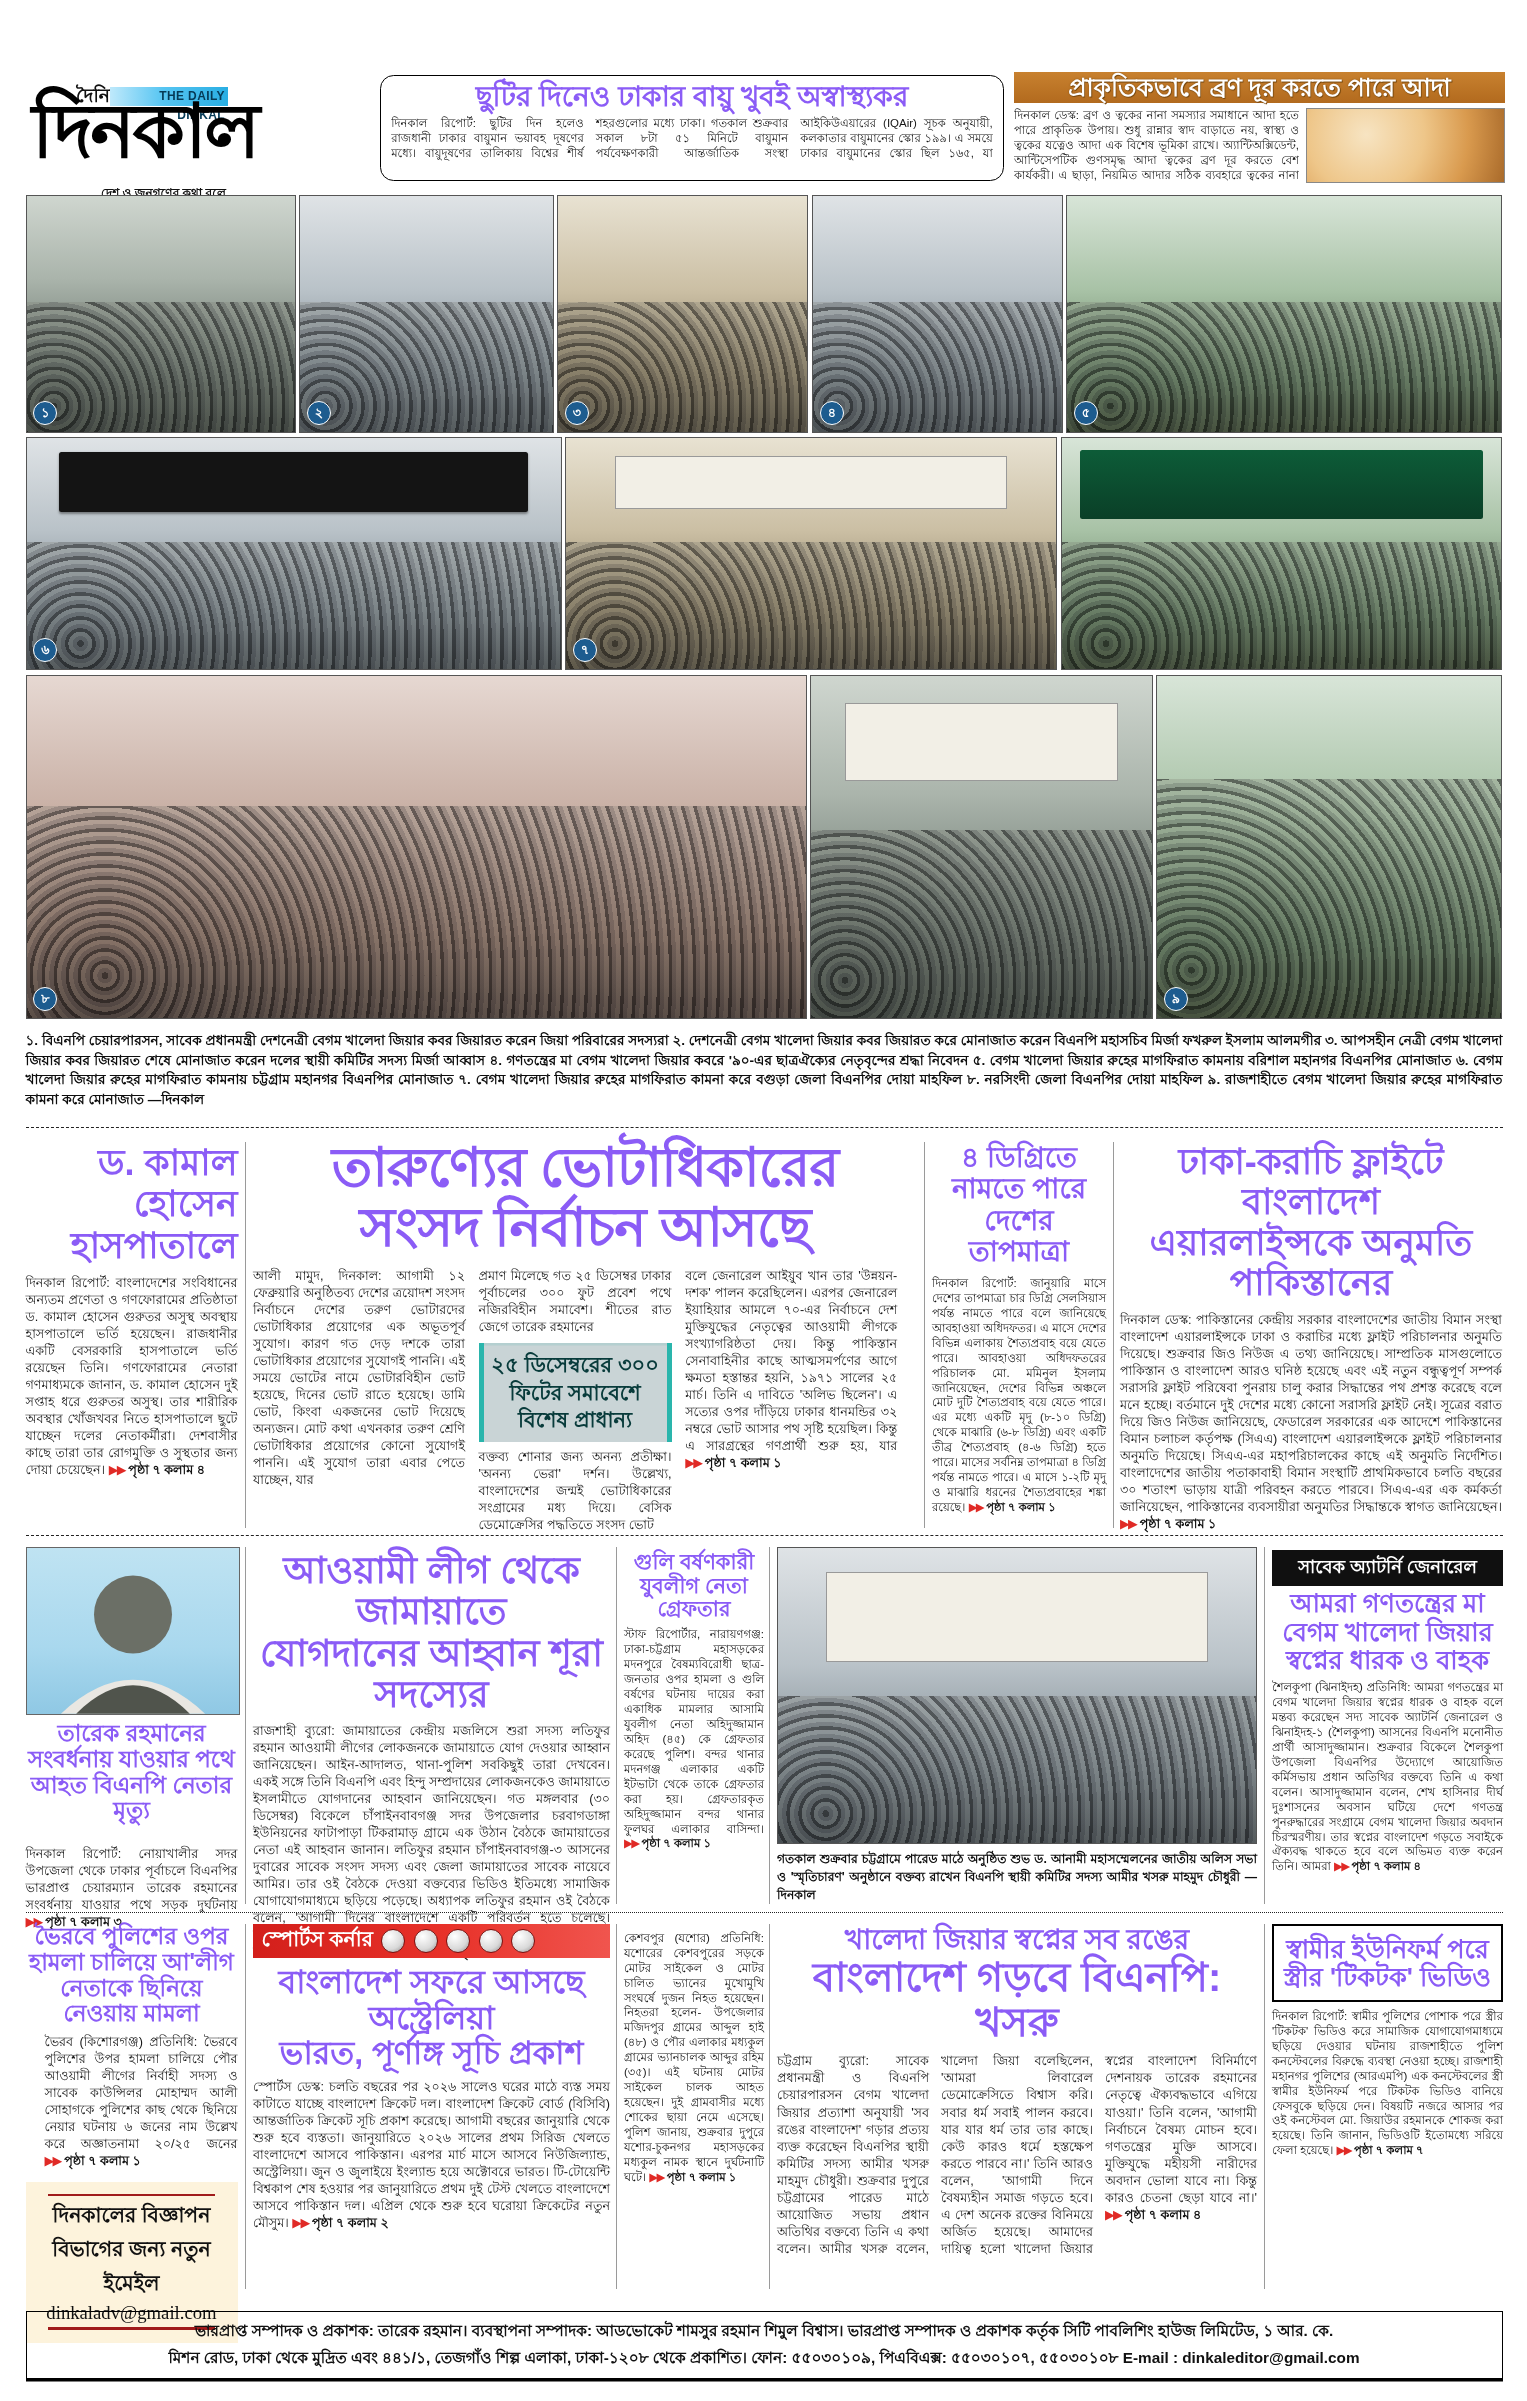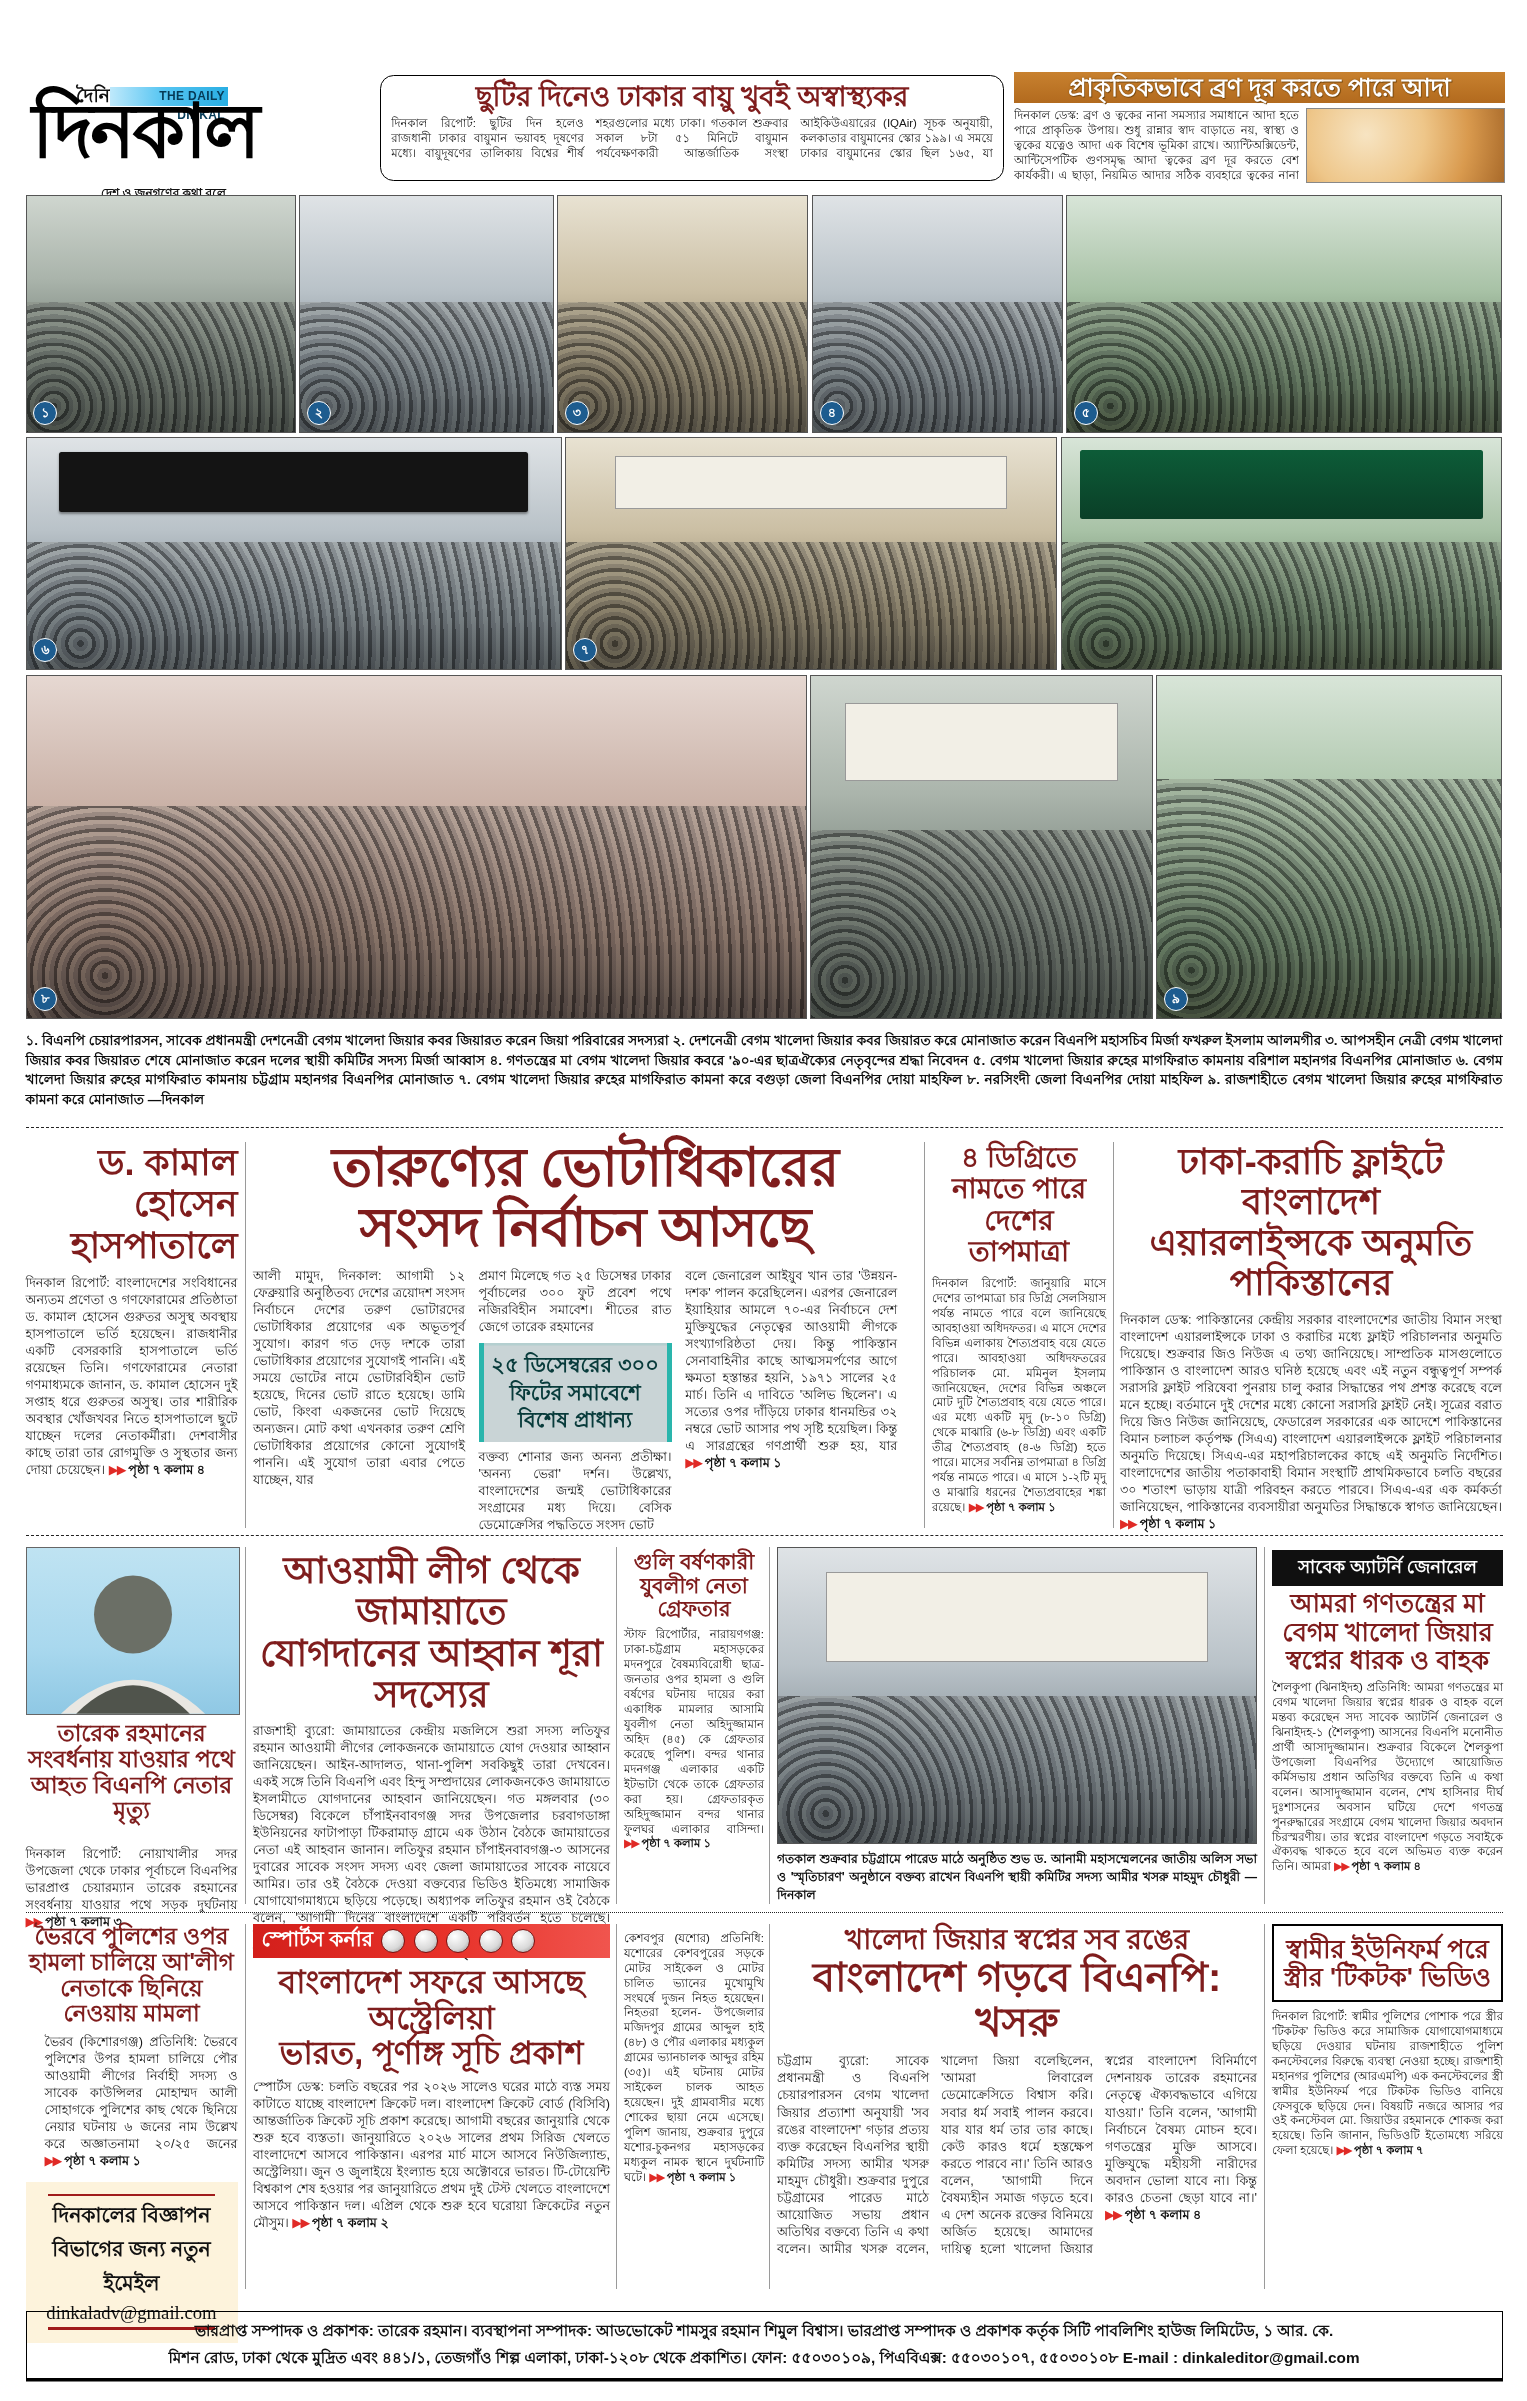--- a/index.html
+++ b/index.html
@@ -1,19 +1,19 @@
 <!DOCTYPE html>
 <html style="font-size:13.6px"><head>
 <meta charset="utf-8">
 <style>
   html,body{margin:0;padding:0;background:#e8e8e8;}
   #page{position:relative;width:1528px;height:2401px;background:#ffffff;margin:0 auto;
         font-family:"Liberation Sans","DejaVu Sans",sans-serif;color:#111;overflow:hidden;}
   .abs{position:absolute;}
-  .hl{font-weight:bold;color:#7f1d1d;text-align:center;line-height:1.12;}
+  .hl{font-weight:bold;color:#8b5cf6;text-align:center;line-height:1.12;}
   .body-txt{font-size:12.7px;line-height:1.34;text-align:justify;color:#161616;}
   .body-sm{font-size:11.5px;line-height:1.3;text-align:justify;color:#161616;}
   .pageref{font-weight:bold;color:#111;white-space:nowrap;}
   .pr-mark{color:#e02a26;letter-spacing:-1.7px;font-weight:bold;}
   .vdiv{position:absolute;width:0.8px;background:#9a9a9a;}
   .dashrule{position:absolute;left:25.5px;width:1477px;border-top:1.7px dashed #222;height:0;}
   .photo{position:absolute;border:0.8px solid #555;box-sizing:border-box;overflow:hidden;}
   .badge{position:absolute;left:6.8px;bottom:6.8px;width:22px;height:22px;border-radius:50%;
          background:#1d5c8f;color:#fff;font-size:12.7px;font-weight:bold;display:flex;
          align-items:center;justify-content:center;border:1.7px solid #fff;}

